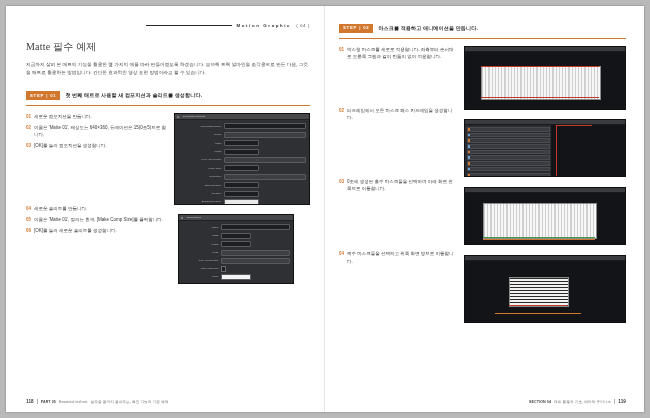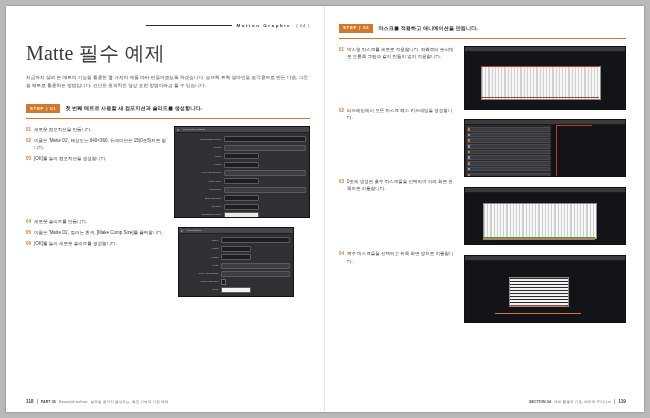--- a/index.html
+++ b/index.html
@@ -61,21 +61,21 @@
     white-space: nowrap;
   }
   .runhead .rh-num {
     font-size: 4.4px;
     letter-spacing: 0.6px;
     color: #555;
   }
   
   .chapter-title {
     font-family: "Liberation Serif", serif;
-    font-size: 20px;
+    font-size: 10px;
     color: #3a3a3a;
     margin: 6px 0 7px 0;
     letter-spacing: 0.2px;
   }
   .intro {
     font-size: 4.6px;
     line-height: 8.2px;
     color: #3d3d3d;
     letter-spacing: 0.05px;
     text-align: justify;

